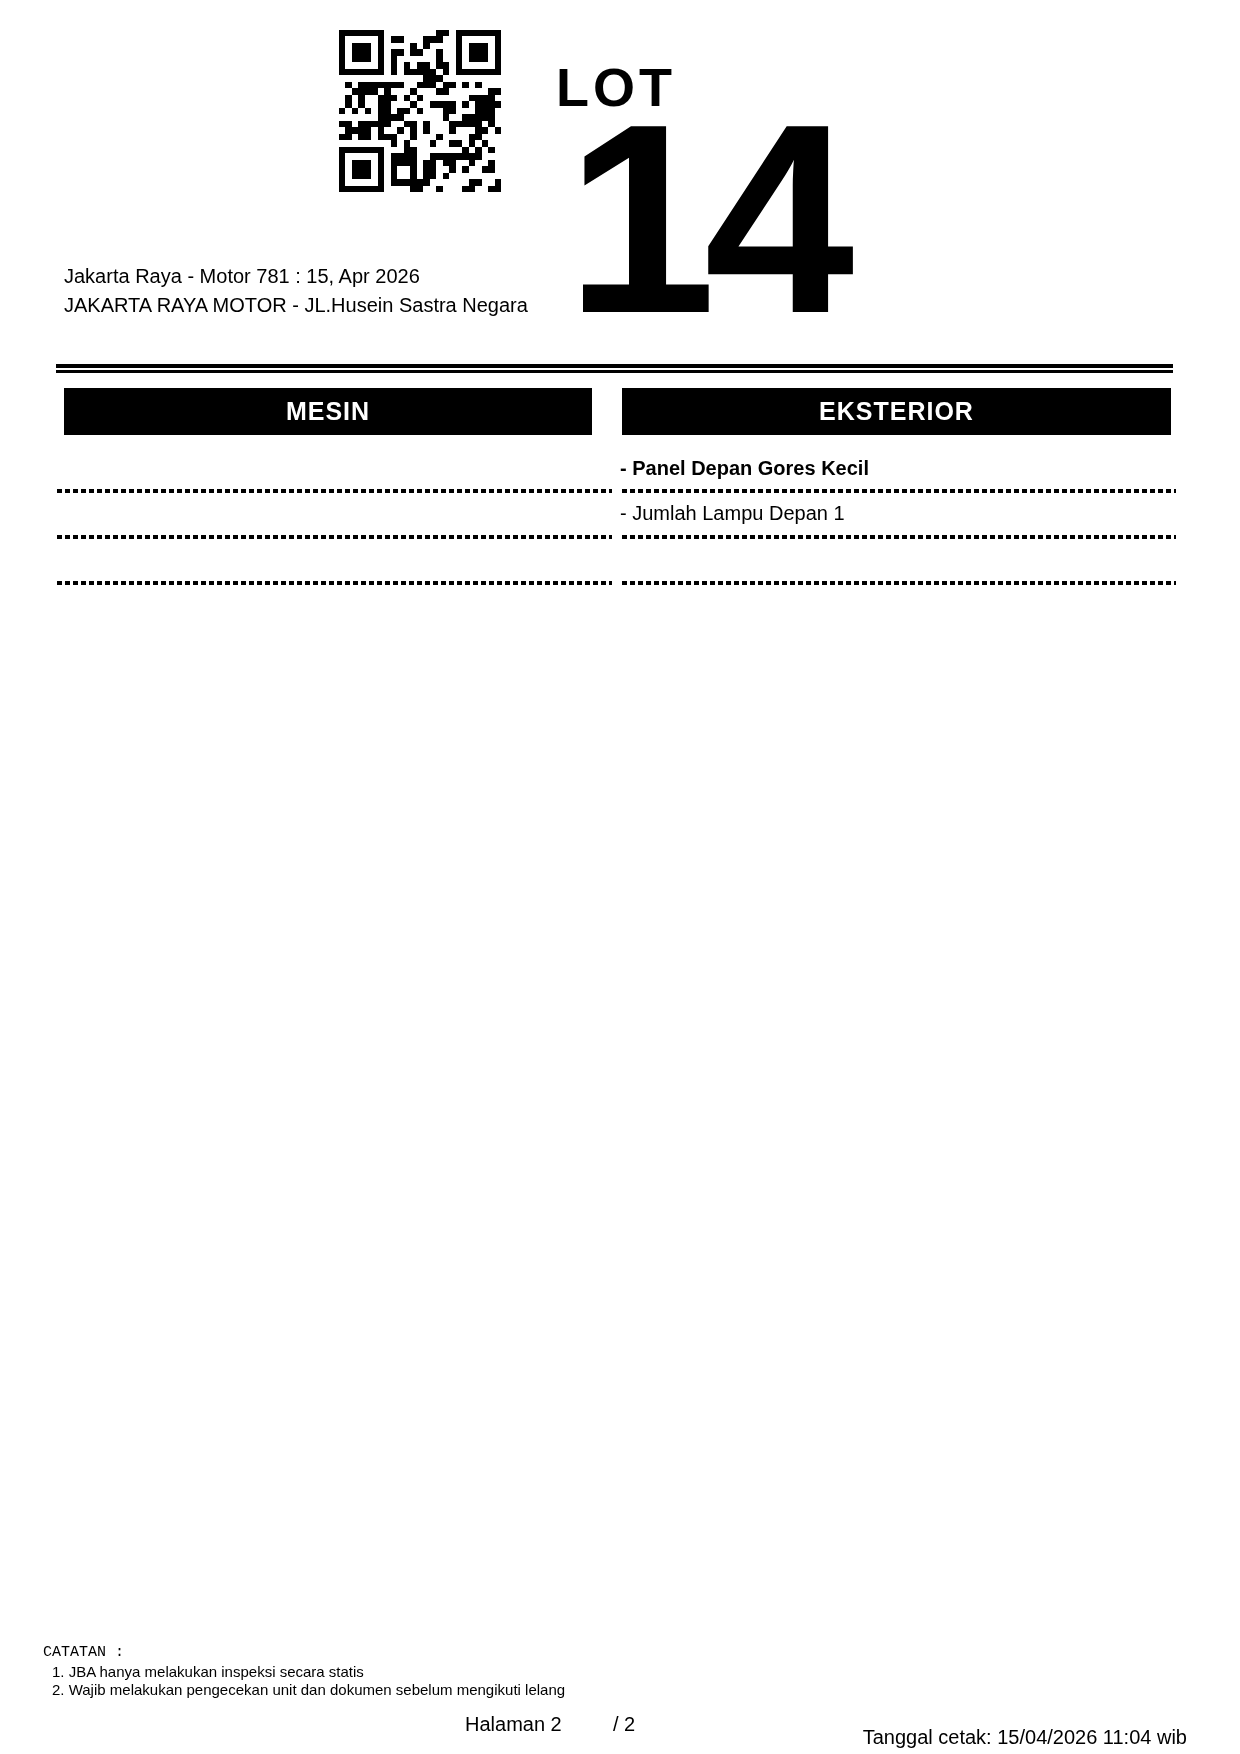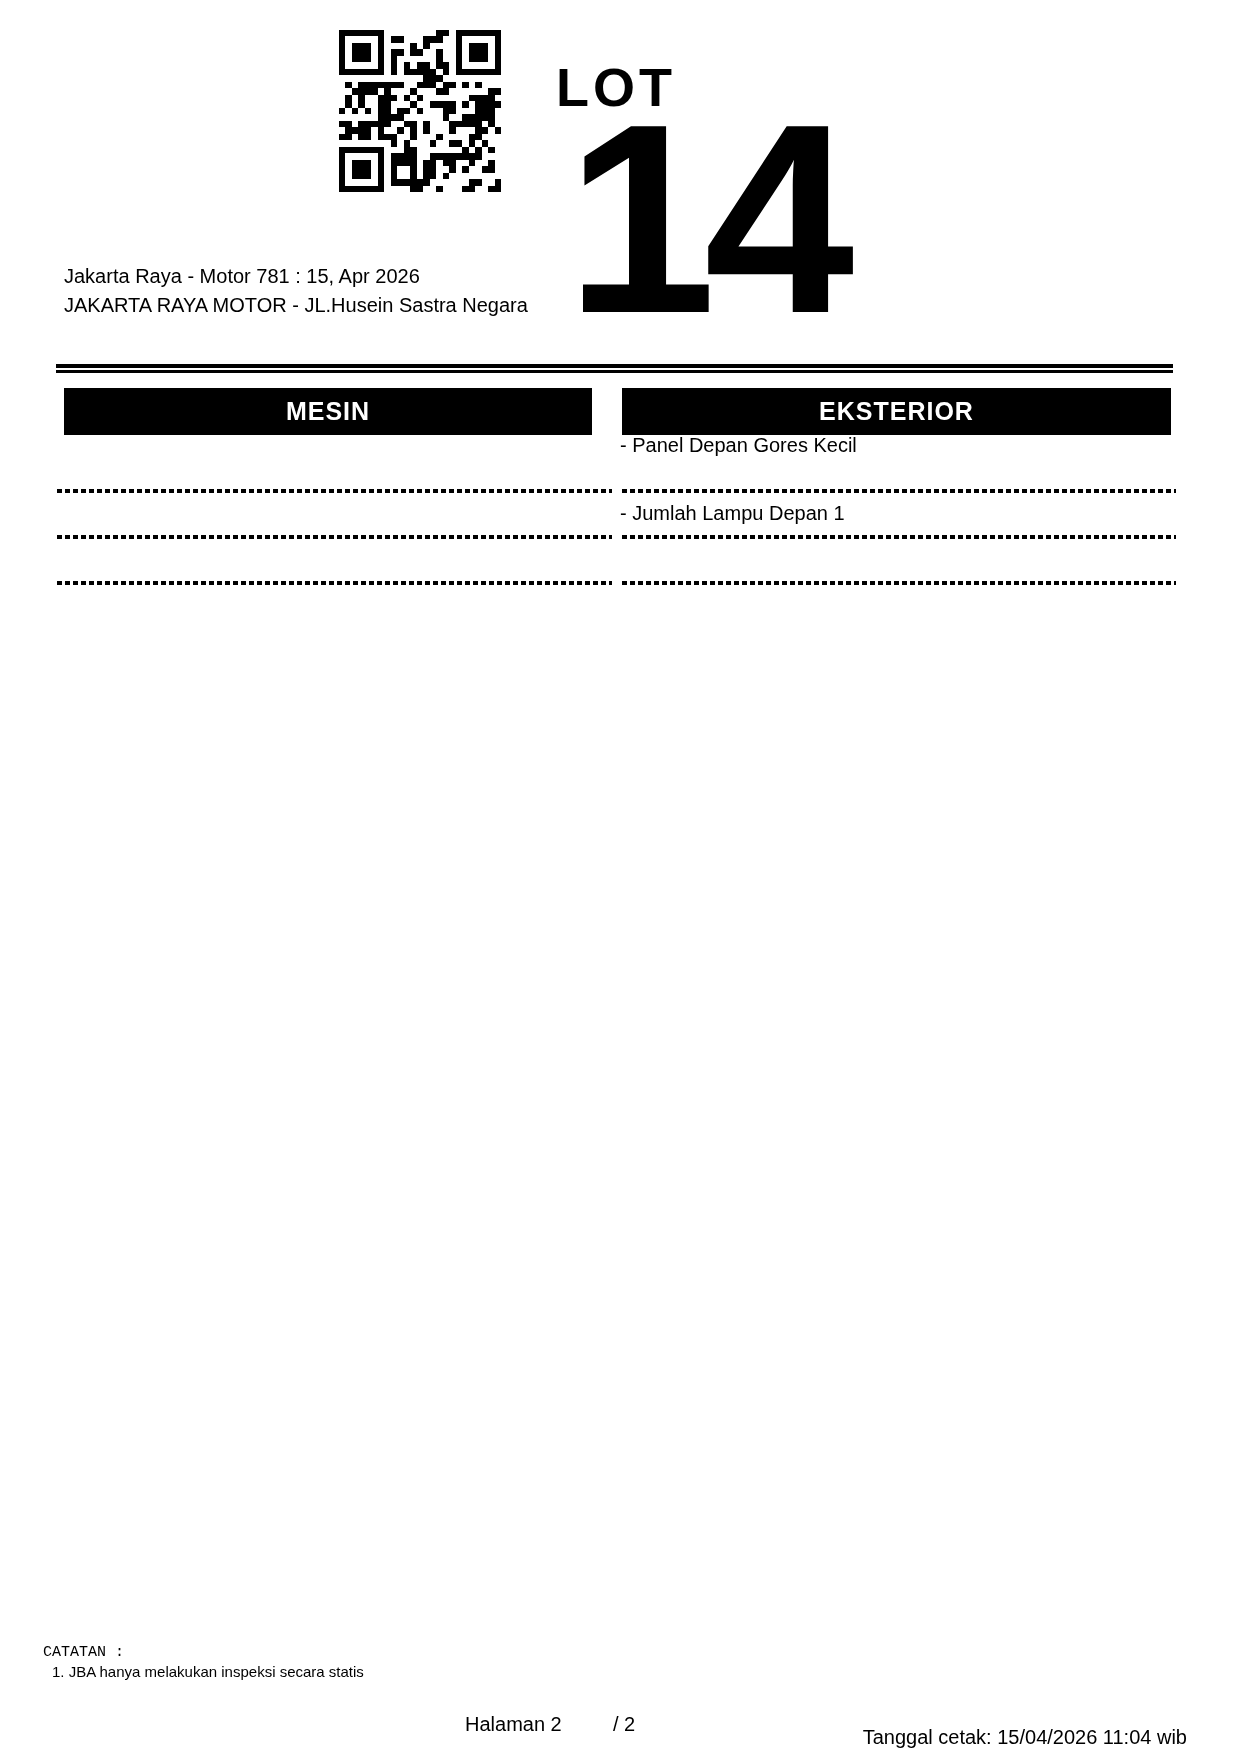--- a/index.html
+++ b/index.html
@@ -48,21 +48,21 @@
     display:flex;align-items:center;justify-content:center;
   }
   .bar-left{left:64px;width:528px;}
   .bar-right{left:622px;width:549px;}
 
   
   .item{
     left:620px;
     font-size:20px;line-height:22px;white-space:pre;
   }
-  .item-1{top:434px;}
+  .item-1{top:457px;font-weight:bold;}
   .item-2{top:502px;}
   .item-3{top:548px;}
 
   
   .dotline{
     height:4px;
     background:repeating-linear-gradient(to right,#000 0 5px,transparent 5px 8px);
   }
   .dot-left{left:57px;width:555px;}
   .dot-right{left:622px;width:554px;}
@@ -330,18 +330,19 @@
 
   <div class="abs item item-2">- Jumlah Lampu Depan 1</div>
   <div class="abs dotline dot-left dot-row2"></div>
   <div class="abs dotline dot-right dot-row2"></div>
 
   <div class="abs dotline dot-left dot-row3"></div>
   <div class="abs dotline dot-right dot-row3"></div>
 
   <div class="abs catatan-title">CATATAN :</div>
   <div class="abs note-1">1. JBA hanya melakukan inspeksi secara statis</div>
+  <div class="abs note-2">2. Wajib melakukan pengecekan unit dan dokumen sebelum mengikuti lelang</div>
 
   <div class="abs page-num">Halaman 2</div>
   <div class="abs page-total">/ 2</div>
   <div class="abs print-date">Tanggal cetak: 15/04/2026 11:04 wib</div>
 
 </div>
 
 </body></html>

